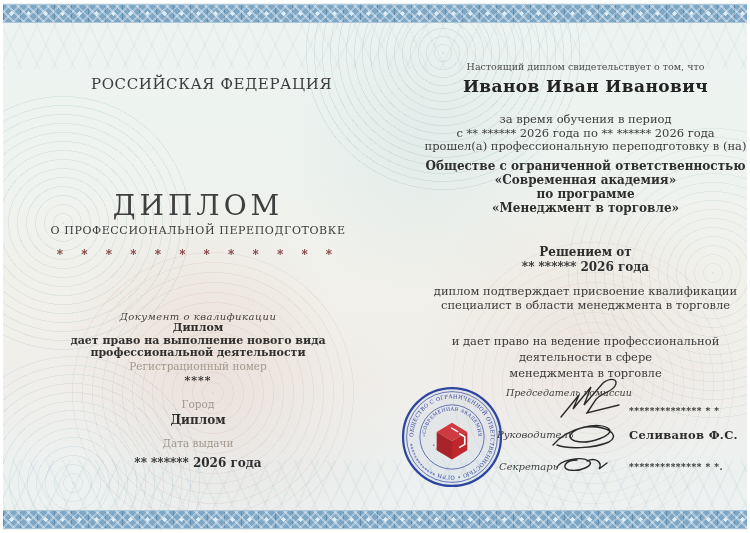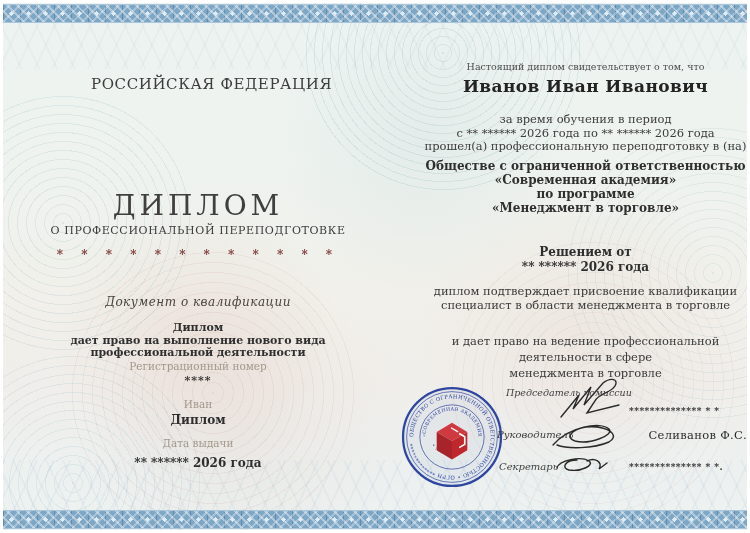--- a/index.html
+++ b/index.html
@@ -50,33 +50,33 @@
   .name{top:73px;font-size:17px;font-weight:bold;color:#232323;letter-spacing:.4px;}
   .period{top:110px;font-size:11.5px;line-height:13.5px;color:#3c3c3c;}
   .org{top:156px;font-size:12px;font-weight:bold;line-height:14px;color:#2e2e2e;}
   .decision{top:242px;font-size:12px;font-weight:bold;line-height:15px;color:#2e2e2e;}
   .qual{top:282px;font-size:11.5px;line-height:13.5px;color:#3a3a3a;}
   .rights-r{top:330px;font-size:11.5px;line-height:16px;color:#3a3a3a;}
 
   .dtitle{top:186px;font-size:28px;letter-spacing:4px;color:#3f3f3f;}
   .dsub{top:221px;font-size:11px;letter-spacing:.6px;color:#3c3c3c;}
   .stars{top:245px;font-size:12px;letter-spacing:7px;color:#7c3a38;font-weight:bold;}
-  .qdoc{top:292px;font-size:12px;font-style:italic;color:#4a443e;letter-spacing:.5px;text-align:center;}
+  .qdoc{top:308px;font-size:10px;font-style:italic;color:#4a443e;letter-spacing:.5px;text-align:center;}
   .drights{top:319px;font-size:11px;font-weight:bold;line-height:12.5px;color:#2f2f2f;}
   .glabel{font-size:10.5px;color:#a2988b;text-align:center;}
   .reg-l{top:357px;}
   .reg-v{top:371px;font-size:11px;font-weight:bold;color:#2e2e2e;letter-spacing:1px;}
   .city-l{top:395px;}
   .city-v{top:410px;font-size:12px;font-weight:bold;color:#2e2e2e;}
   .date-l{top:434px;}
   .date-v{top:453px;font-size:12px;font-weight:bold;color:#2e2e2e;}
 
   .sig-label{position:absolute;font-style:italic;font-size:9.5px;color:#3e3e3e;white-space:nowrap;}
   .sig-value{position:absolute;left:626px;width:118px;font-size:9px;font-weight:bold;color:#2c2c2c;letter-spacing:.5px;white-space:nowrap;}
-  .sig-value.nameval{font-size:11.5px;font-weight:400;letter-spacing:.3px;text-align:right;}
+  .sig-value.nameval{font-size:11.5px;font-weight:700;letter-spacing:.3px;}
   .seal{position:absolute;left:398px;top:383px;width:102px;height:102px;}
   .sigs{position:absolute;left:520px;top:362px;width:215px;height:120px;}
 </style>
 </head>
 <body>
 
 <div class="page">
 
   <div class="rings r1"></div>
   <div class="rings r2"></div>
@@ -121,21 +121,21 @@
   <div class="txt left-col center dsub">О ПРОФЕССИОНАЛЬНОЙ ПЕРЕПОДГОТОВКЕ</div>
   <div class="txt left-col center stars">* * * * * * * * * * * *</div>
   <div class="txt left-col center qdoc">Документ о квалификации</div>
   <div class="txt left-col center drights">
     <div>Диплом</div>
     <div>дает право на выполнение нового вида</div>
     <div>профессиональной деятельности</div>
   </div>
   <div class="txt left-col center glabel reg-l">Регистрационный номер</div>
   <div class="txt left-col center reg-v">****</div>
-  <div class="txt left-col center glabel city-l">Иван</div>
+  <div class="txt left-col center glabel city-l">Город</div>
   <div class="txt left-col center city-v">Диплом</div>
   <div class="txt left-col center glabel date-l">Дата выдачи</div>
   <div class="txt left-col center date-v">** ****** 2026 года</div>
 
   <svg class="seal" viewBox="0 0 100 100">
     <circle cx="50" cy="50" r="48" fill="rgba(46,70,160,0.05)" stroke="#2e46a0" stroke-width="2.2"></circle>
     <circle cx="50" cy="50" r="44.5" fill="none" stroke="#2e46a0" stroke-width="0.7"></circle>
     <circle cx="50" cy="50" r="31.5" fill="none" stroke="#2e46a0" stroke-width="0.7"></circle>
     <path id="sealOuter" d="M50,50 m-38,0 a38,38 0 1,1 76,0 a38,38 0 1,1 -76,0" fill="none"></path>
     <text font-size="5.2" fill="#2e46a0" letter-spacing="0.3" font-family="DejaVu Serif, serif">

